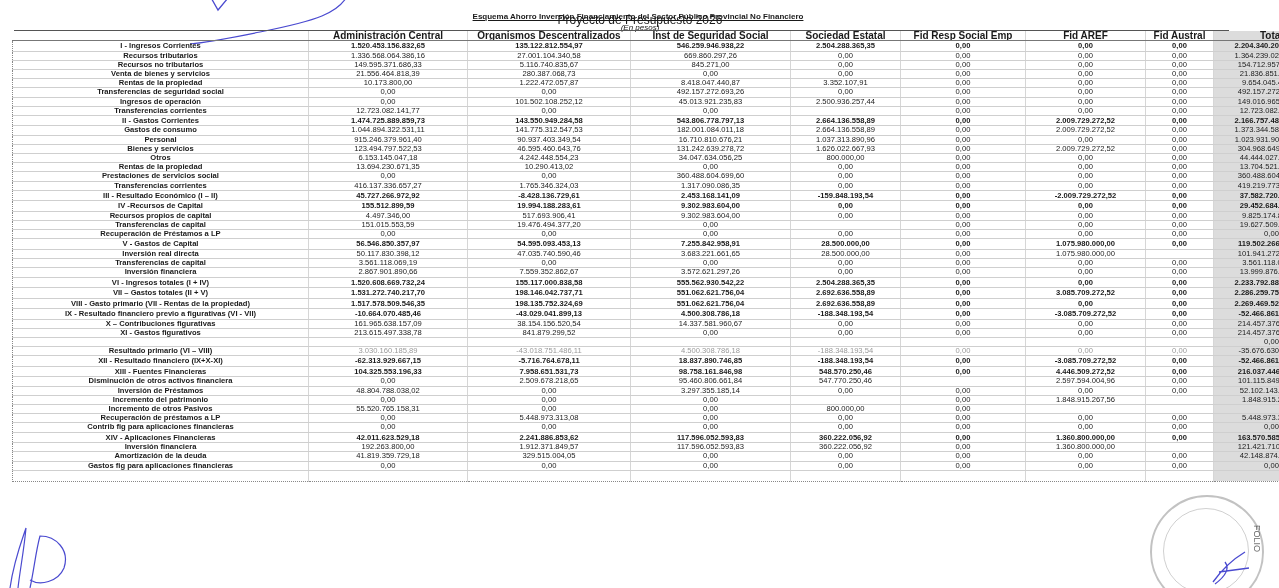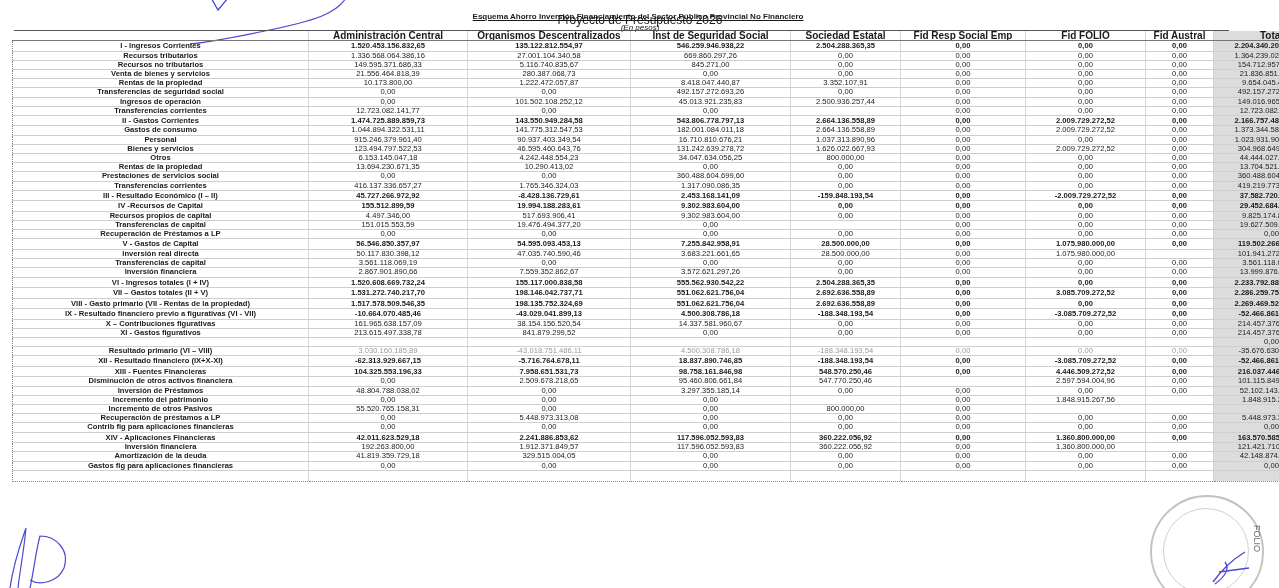--- a/index.html
+++ b/index.html
@@ -57,21 +57,21 @@
       <col style="width:116px">
   </colgroup>
   <thead>
     <tr id="thead-row">
         <th></th>
         <th>Administración Central</th>
         <th>Organismos Descentralizados</th>
         <th>Inst de Seguridad Social</th>
         <th>Sociedad Estatal</th>
         <th>Fid Resp Social Emp</th>
-        <th>Fid FOLIO</th>
+        <th>Fid AREF</th>
         <th>Fid Austral</th>
         <th class="total">Total</th>
       </tr>
   </thead>
   <tbody id="tbody">
       <tr class="bold">
         <td class="label">I - Ingresos Corrientes</td>
         <td>1.520.453.156.832,65</td>
         <td>135.122.812.554,97</td>
         <td>546.259.946.938,22</td>

